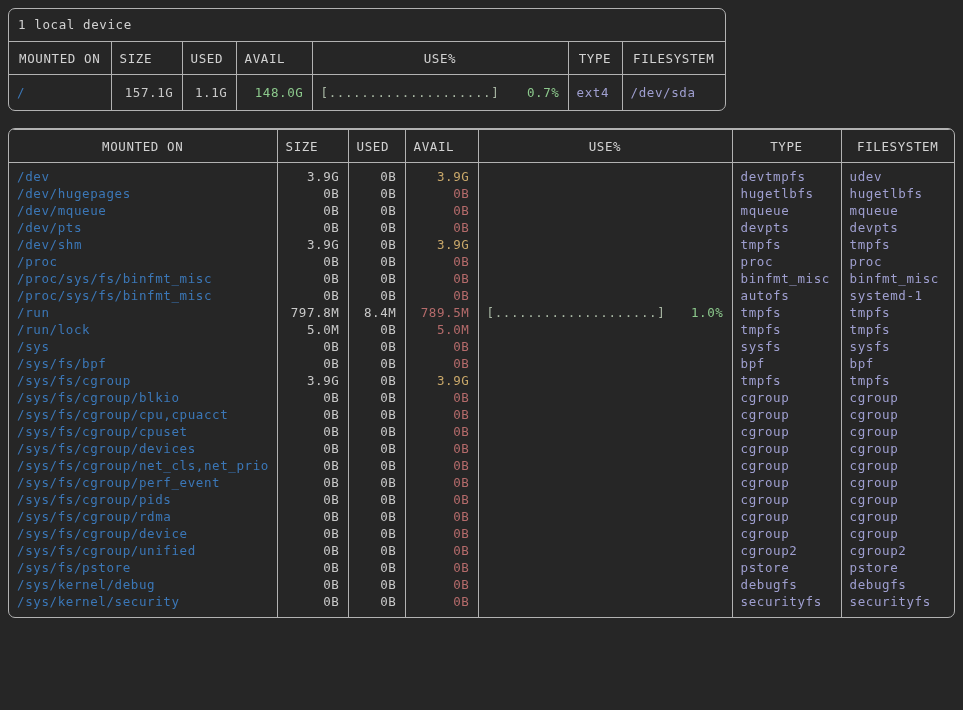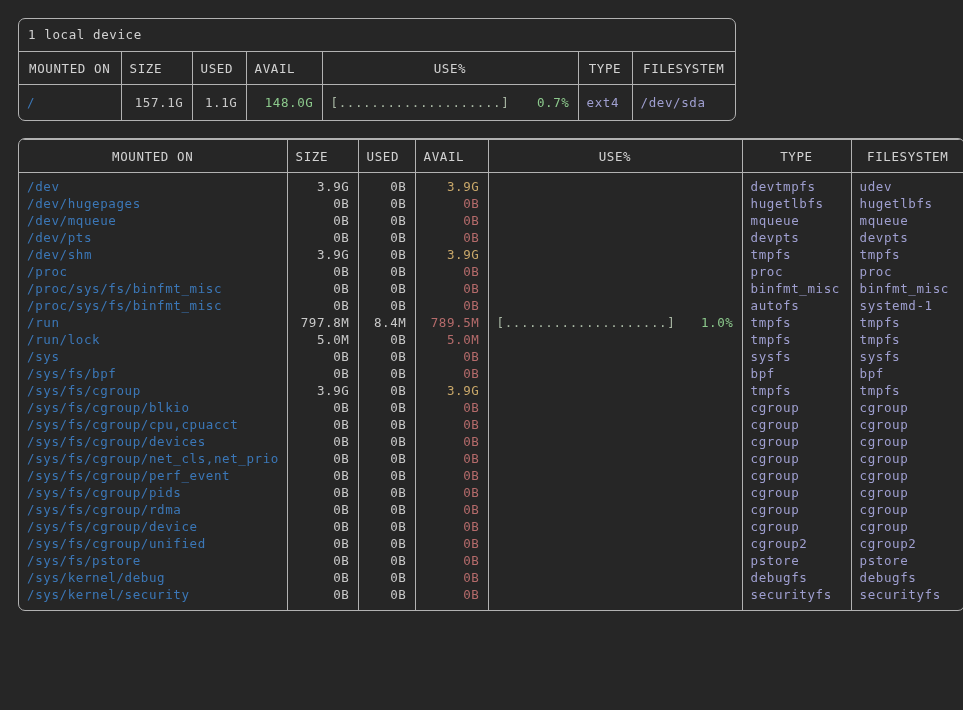--- a/index.html
+++ b/index.html
@@ -4,21 +4,21 @@
 <style>
   :root{
     --bg:#262626; --fg:#c9c9c9; --heading:#d2d2d2; --border:#b2b2b2;
     --blue:#3b77b7; --green:#8cc98c; --yellow:#c9a86a; --red:#b56b6b;
     --purple:#9f9fd0; --bar:#a9b8a4;
   }
   *{margin:0;padding:0;box-sizing:border-box;}
   html,body{background:var(--bg);}
   .term{
     width:963px;height:710px;background:var(--bg);
-    padding:18px;overflow:hidden;
+    padding:8px;overflow:hidden;
     font-family:"DejaVu Sans Mono","Liberation Mono",monospace;
     font-size:12.5px;letter-spacing:.6px;color:var(--fg);
     white-space:nowrap;
   }
   .panel{
     border:1px solid var(--border);border-radius:7px;
     margin-bottom:17px;overflow:hidden;
   }
   .panel-local{width:718px;}
   .panel-special{width:947px;}
@@ -322,20 +322,34 @@
     <td class="col-use">
       <div class="use-wrap">
         <span class="bar"></span>
         <span class="pct"></span>
       </div>
     </td>
     <td class="col-type c-purple">cgroup</td>
     <td class="col-fs c-purple">cgroup</td>
   </tr>
           <tr>
+    <td class="col-mount c-blue">/sys/fs/cgroup/cpuset</td>
+    <td class="col-size">0B</td>
+    <td class="col-used">0B</td>
+    <td class="col-avail c-red">0B</td>
+    <td class="col-use">
+      <div class="use-wrap">
+        <span class="bar"></span>
+        <span class="pct"></span>
+      </div>
+    </td>
+    <td class="col-type c-purple">cgroup</td>
+    <td class="col-fs c-purple">cgroup</td>
+  </tr>
+          <tr>
     <td class="col-mount c-blue">/sys/fs/cgroup/devices</td>
     <td class="col-size">0B</td>
     <td class="col-used">0B</td>
     <td class="col-avail c-red">0B</td>
     <td class="col-use">
       <div class="use-wrap">
         <span class="bar"></span>
         <span class="pct"></span>
       </div>
     </td>

